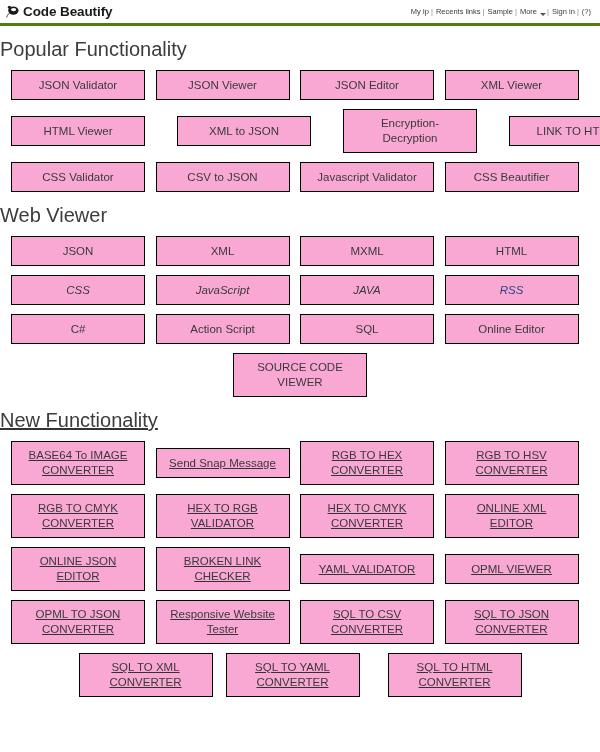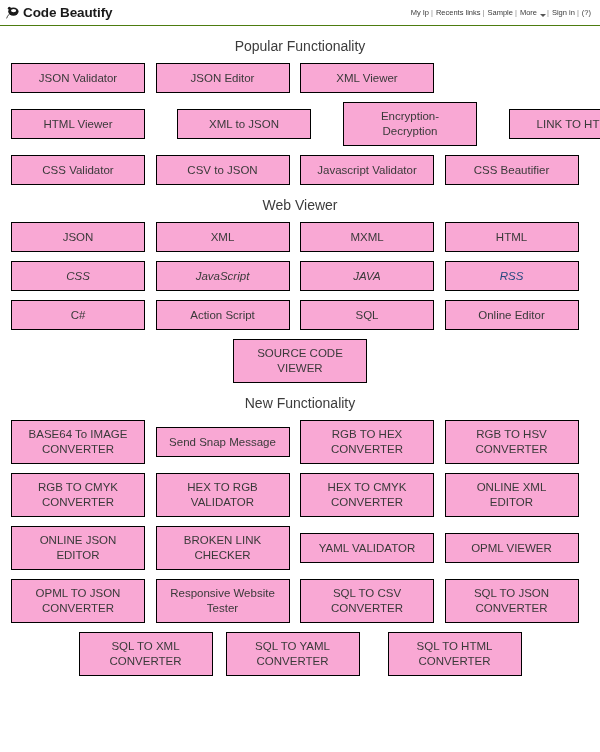--- a/index.html
+++ b/index.html
@@ -13,21 +13,21 @@
     font-family: "Liberation Sans", sans-serif;
     color: #333333;
     overflow: hidden;
     position: relative;
   }
 
   
   .header {
     position: relative;
     height: 26px;
-    border-bottom: 1px solid #4d7c0f;
+    border-bottom: 3px solid #4d7c0f;
     display: flex;
     align-items: center;
     justify-content: space-between;
     padding: 0 8px 0 6px;
     box-sizing: border-box;
   }
   .brand {
     display: flex;
     align-items: center;
     gap: 3px;
@@ -68,22 +68,22 @@
     height: 0;
     margin-left: 2px;
     border-left: 3px solid transparent;
     border-right: 3px solid transparent;
     border-top: 3px solid #555555;
     vertical-align: middle;
   }
 
   
   .section-title {
-    text-align: center;
-    font-size: 14px;
+    text-align: left;
+    font-size: 20px;
     color: #3c3c3c;
     font-weight: normal;
     margin: 0;
     padding: 0;
   }
 
   .grid {
     width: 600px;
     box-sizing: border-box;
     padding: 0 11px;
@@ -165,20 +165,23 @@
 
 <div id="sections-root">
     <div class="section" style="margin-bottom: 4px;">
       <div class="section-title" style="margin-top: 12px; margin-bottom: 9px;">Popular Functionality</div>
       <div class="grid">
         <div class="row" style="margin-bottom: 9px; min-height: 30px;">
           <div class="cell">
             <div class="btn" role="button" tabindex="0">JSON Validator</div>
           </div>
           <div class="cell">
+            <div class="btn" role="button" tabindex="0">JSON Viewer</div>
+          </div>
+          <div class="cell">
             <div class="btn" role="button" tabindex="0">JSON Editor</div>
           </div>
           <div class="cell">
             <div class="btn" role="button" tabindex="0">XML Viewer</div>
           </div>
         </div>
         <div class="row" style="margin-bottom: 9px; min-height: 44px; gap: 32px;">
           <div class="cell">
             <div class="btn" role="button" tabindex="0">HTML Viewer</div>
           </div>
@@ -255,21 +258,21 @@
           </div>
         </div>
         <div class="row center" style="margin-bottom: 0px; min-height: 44px;">
           <div class="cell" style="width: auto;">
             <div class="btn two-line" role="button" tabindex="0">SOURCE CODE
 VIEWER</div>
           </div>
         </div>
       </div>
     </div>
-    <div class="section" style="margin-bottom: 4px;">
+    <div class="section" style="margin-bottom: 4px; text-decoration: underline;">
       <div class="section-title" style="margin-top: 12px; margin-bottom: 9px;">New Functionality</div>
       <div class="grid">
         <div class="row" style="margin-bottom: 9px; min-height: 44px;">
           <div class="cell">
             <div class="btn two-line" role="button" tabindex="0">BASE64 To IMAGE
 CONVERTER</div>
           </div>
           <div class="cell">
             <div class="btn" role="button" tabindex="0">Send Snap Message</div>
           </div>

